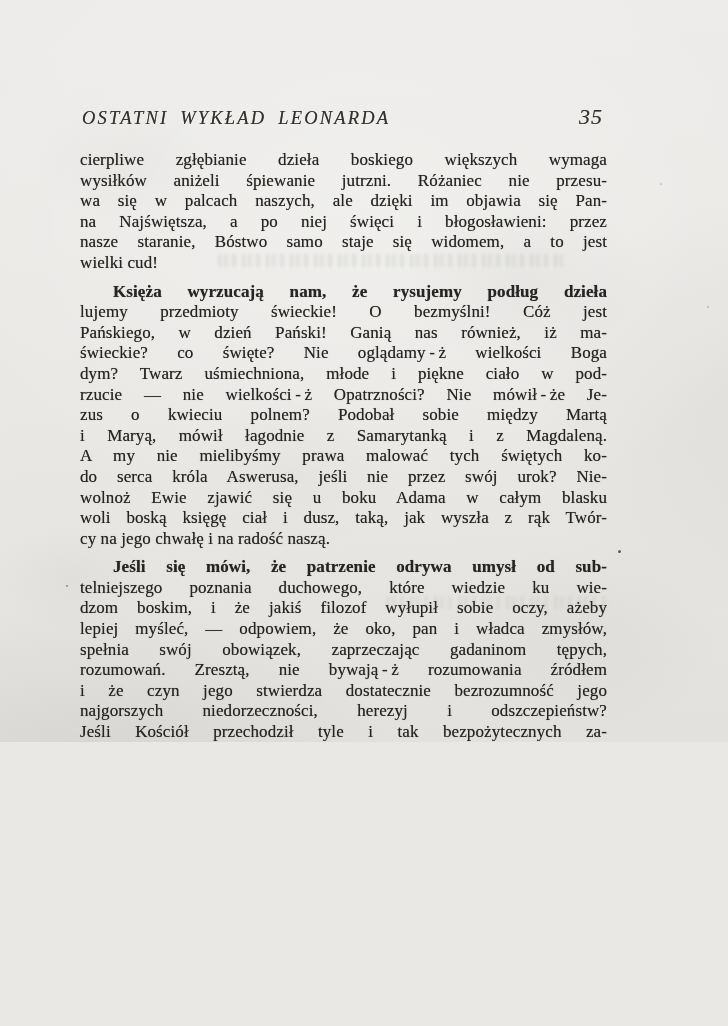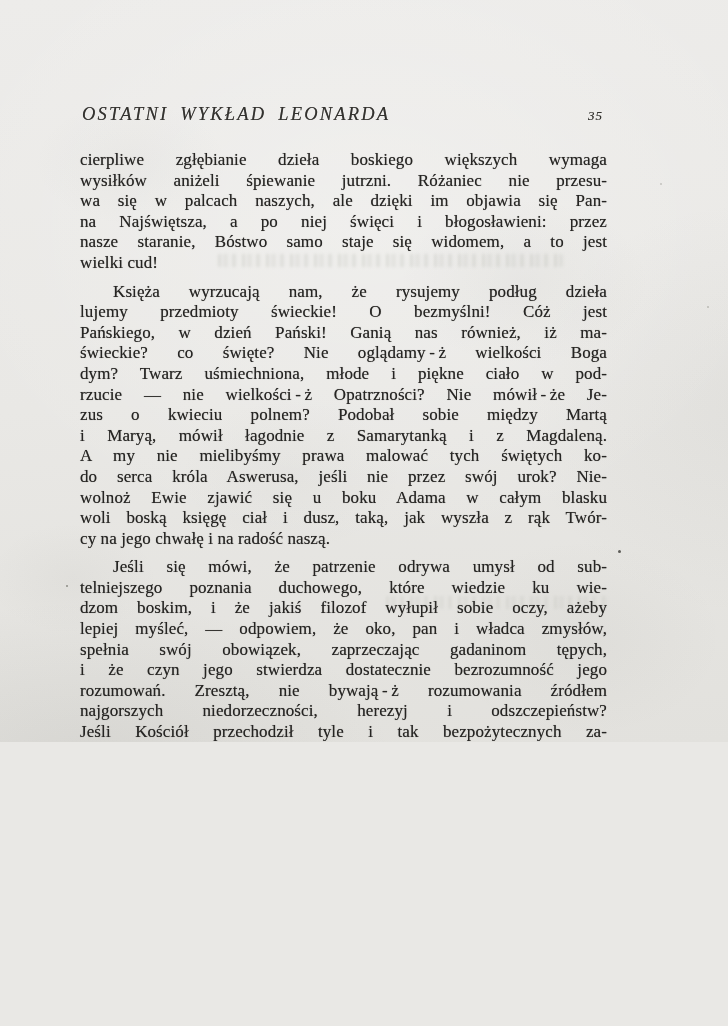--- a/index.html
+++ b/index.html
@@ -37,41 +37,41 @@
     font-style:italic;
   }
   .running-header .title{
     font-size:18.5px;
     letter-spacing:2.2px;
     word-spacing:5px;
     white-space:nowrap;
     text-shadow:0 0 0.6px rgba(45,44,40,0.55);
   }
   .running-header .pagenum{
-    font-size:13px;
+    font-size:22px;
     letter-spacing:1px;
     padding-right:4px;
     text-shadow:0 0 0.6px rgba(45,44,40,0.55);
     text-align:right;
   }
   .text-block{
     position:absolute;left:80px;top:150px;width:527px;
     color:var(--ink);
     font-size:17px;
     letter-spacing:0.1px;
     text-shadow:0 0 0.7px rgba(38,37,35,0.6);
   }
   .paragraph + .paragraph{margin-top:8px;}
   .line{
     line-height:20.6px;
     text-align:justify;
     text-align-last:justify;
     white-space:normal;
   }
-  .line.indent{text-indent:33px;}
+  .line.indent{text-indent:33px;font-weight:bold;}
   .line.last{text-align-last:left;}
   
   .ghost{
     position:absolute;height:13px;border-radius:2px;
     background:repeating-linear-gradient(90deg,
       rgba(122,126,114,0.30) 0 3px, transparent 3px 5px,
       rgba(122,126,114,0.20) 5px 10px, transparent 10px 14px,
       rgba(122,126,114,0.26) 14px 18px, transparent 18px 24px);
     filter:blur(1.5px);
     opacity:0.5;
@@ -120,22 +120,22 @@
         <div class="line">wolnoż Ewie zjawić się u boku Adama w całym blasku</div>
         <div class="line">woli boską księgę ciał i dusz, taką, jak wyszła z rąk Twór-</div>
         <div class="line last">cy na jego chwałę i na radość naszą.</div>
       </div>
       <div class="paragraph">
         <div class="line indent">Jeśli się mówi, że patrzenie odrywa umysł od sub-</div>
         <div class="line">telniejszego poznania duchowego, które wiedzie ku wie-</div>
         <div class="line">dzom boskim, i że jakiś filozof wyłupił sobie oczy, ażeby</div>
         <div class="line">lepiej myśleć, — odpowiem, że oko, pan i władca zmysłów,</div>
         <div class="line">spełnia swój obowiązek, zaprzeczając gadaninom tępych,</div>
+        <div class="line">rozumowań. Zresztą, nie bywają - ż rozumowania źródłem</div>
         <div class="line">i że czyn jego stwierdza dostatecznie bezrozumność jego</div>
-        <div class="line">rozumowań. Zresztą, nie bywają - ż rozumowania źródłem</div>
         <div class="line">najgorszych niedorzeczności, herezyj i odszczepieństw?</div>
         <div class="line">Jeśli Kościół przechodził tyle i tak bezpożytecznych za-</div>
         <div class="line">wichrzeń, sprawcami ich byli mnisi, marzyciele, którym</div>
       </div>
     </main>
 
   <div class="ghost g1"></div>
   <div class="ghost g2"></div>
 
   <div class="speck s1"></div>

